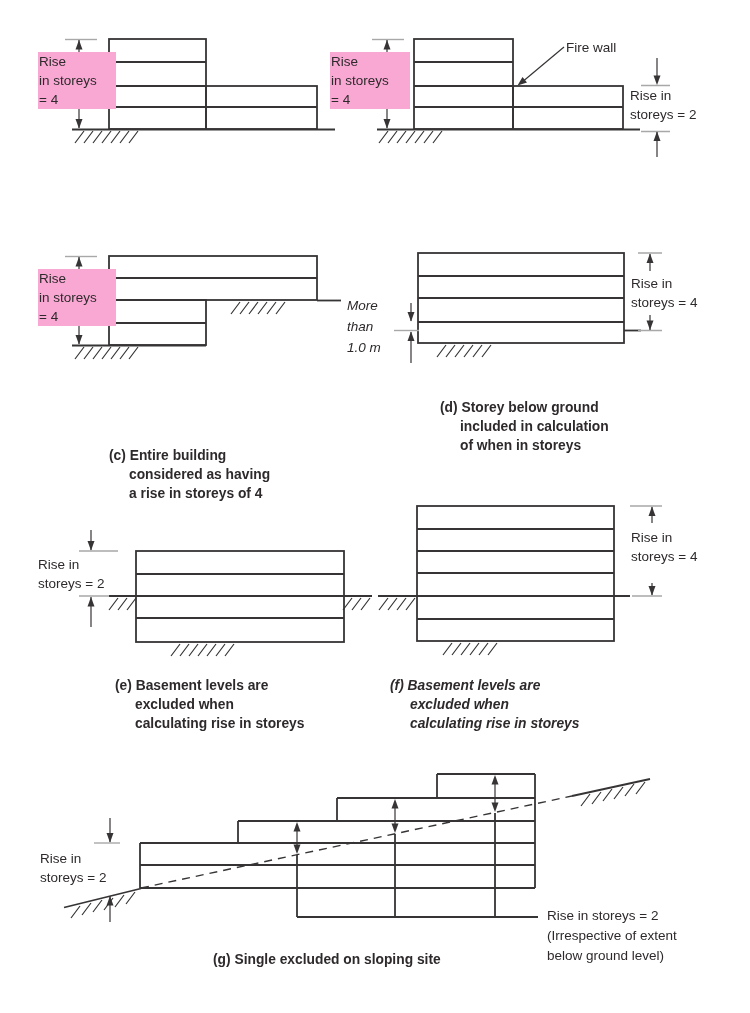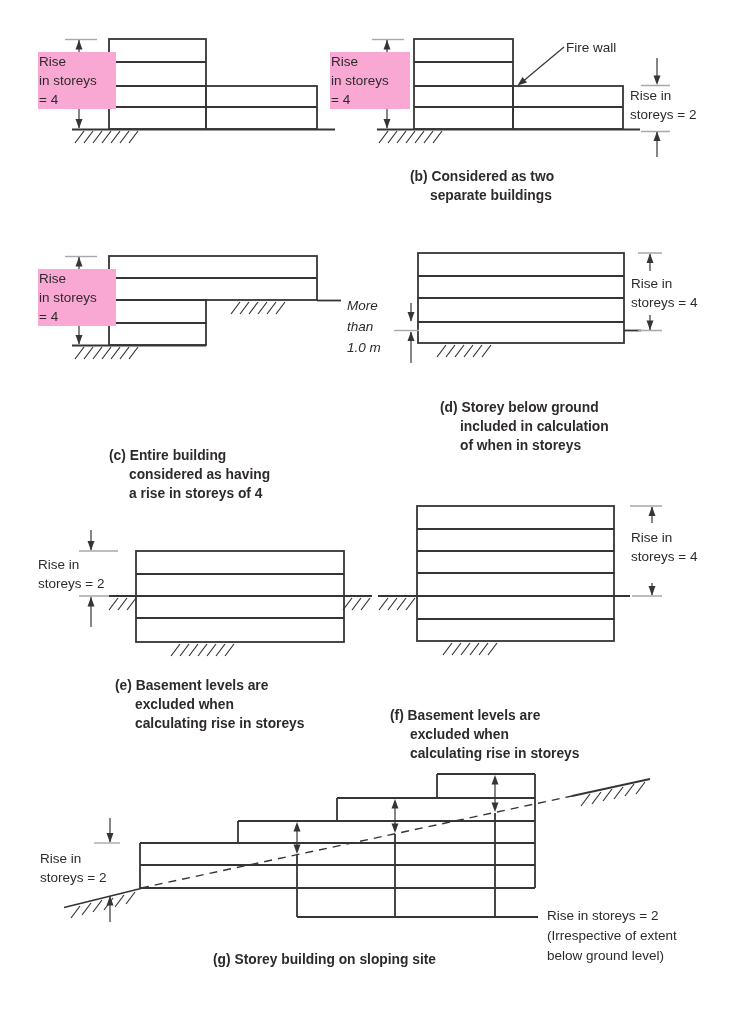--- a/index.html
+++ b/index.html
@@ -139,22 +139,20 @@
   <div class="lbl bg" style="left:38px;top:52px;width:76px;">Rise
 in storeys
 = 4</div>
 
   <div class="lbl bg" style="left:330px;top:52px;width:78px;">Rise
 in storeys
 = 4</div>
   <div class="lbl" style="left:566px;top:38px;">Fire wall</div>
   <div class="lbl" style="left:630px;top:86px;">Rise in
 storeys = 2</div>
-  <div class="cap" style="left:410px;top:167px;">(b) Considered as two
-separate buildings</div>
 
   <div class="lbl bg" style="left:38px;top:269px;width:76px;">Rise
 in storeys
 = 4</div>
   <div class="cap" style="left:109px;top:398px;margin-top:48px;">(c) Entire building
 considered as having
 a rise in storeys of 4</div>
 
   <div class="lbl" style="left:347px;top:295px;line-height:21px;font-style:italic;">More
 than
@@ -166,24 +164,24 @@
 of when in storeys</div>
 
   <div class="lbl" style="left:38px;top:555px;">Rise in
 storeys = 2</div>
   <div class="cap" style="left:115px;top:676px;">(e) Basement levels are
 excluded when
 calculating rise in storeys</div>
 
   <div class="lbl" style="left:631px;top:528px;">Rise in
 storeys = 4</div>
-  <div class="cap" style="left:390px;top:706px;">(f) Basement levels are
+  <div class="cap" style="left:390px;top:676px;font-style:italic;">(f) Basement levels are
 excluded when
 calculating rise in storeys</div>
 
   <div class="lbl" style="left:40px;top:849px;">Rise in
 storeys = 2</div>
   <div class="lbl" style="left:547px;top:906px;line-height:20px;">Rise in storeys = 2
 (Irrespective of extent
 below ground level)</div>
-  <div class="cap noindent" style="left:213px;top:950px;">(g) Storey building on sloping site</div>
+  <div class="cap noindent" style="left:213px;top:950px;">(g) Single excluded on sloping site</div>
 
 </div>
 
 </body></html>

